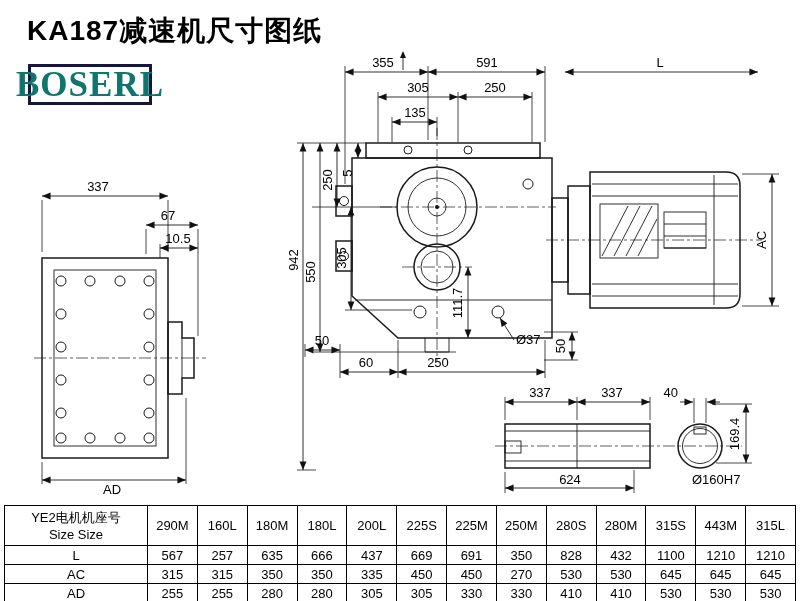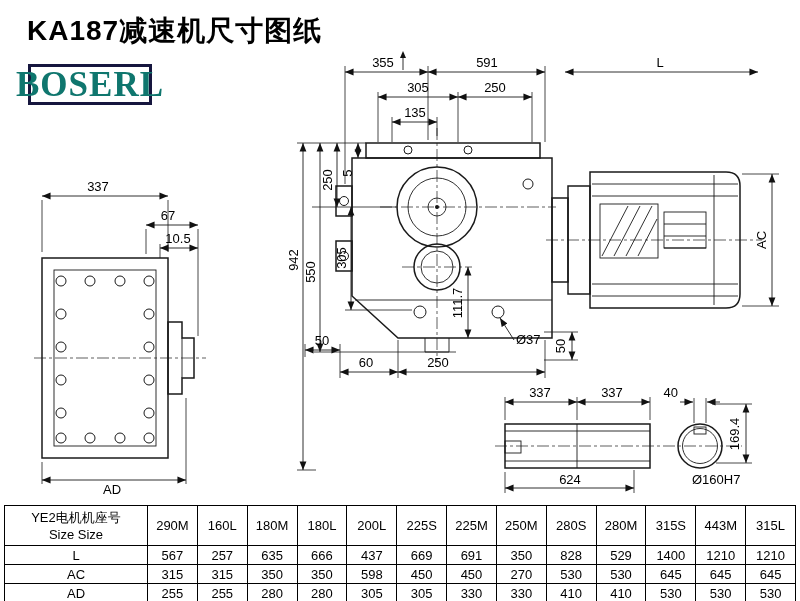--- a/index.html
+++ b/index.html
@@ -297,32 +297,32 @@
         <td>L</td>
         <td>567</td>
         <td>257</td>
         <td>635</td>
         <td>666</td>
         <td>437</td>
         <td>669</td>
         <td>691</td>
         <td>350</td>
         <td>828</td>
-        <td>529</td>
-        <td>1400</td>
+        <td>432</td>
+        <td>1100</td>
         <td>1210</td>
         <td>1210</td>
       </tr>
       <tr>
         <td>AC</td>
         <td>315</td>
         <td>315</td>
         <td>350</td>
         <td>350</td>
-        <td>598</td>
+        <td>335</td>
         <td>450</td>
         <td>450</td>
         <td>270</td>
         <td>530</td>
         <td>530</td>
         <td>645</td>
         <td>645</td>
         <td>645</td>
       </tr>
       <tr>

